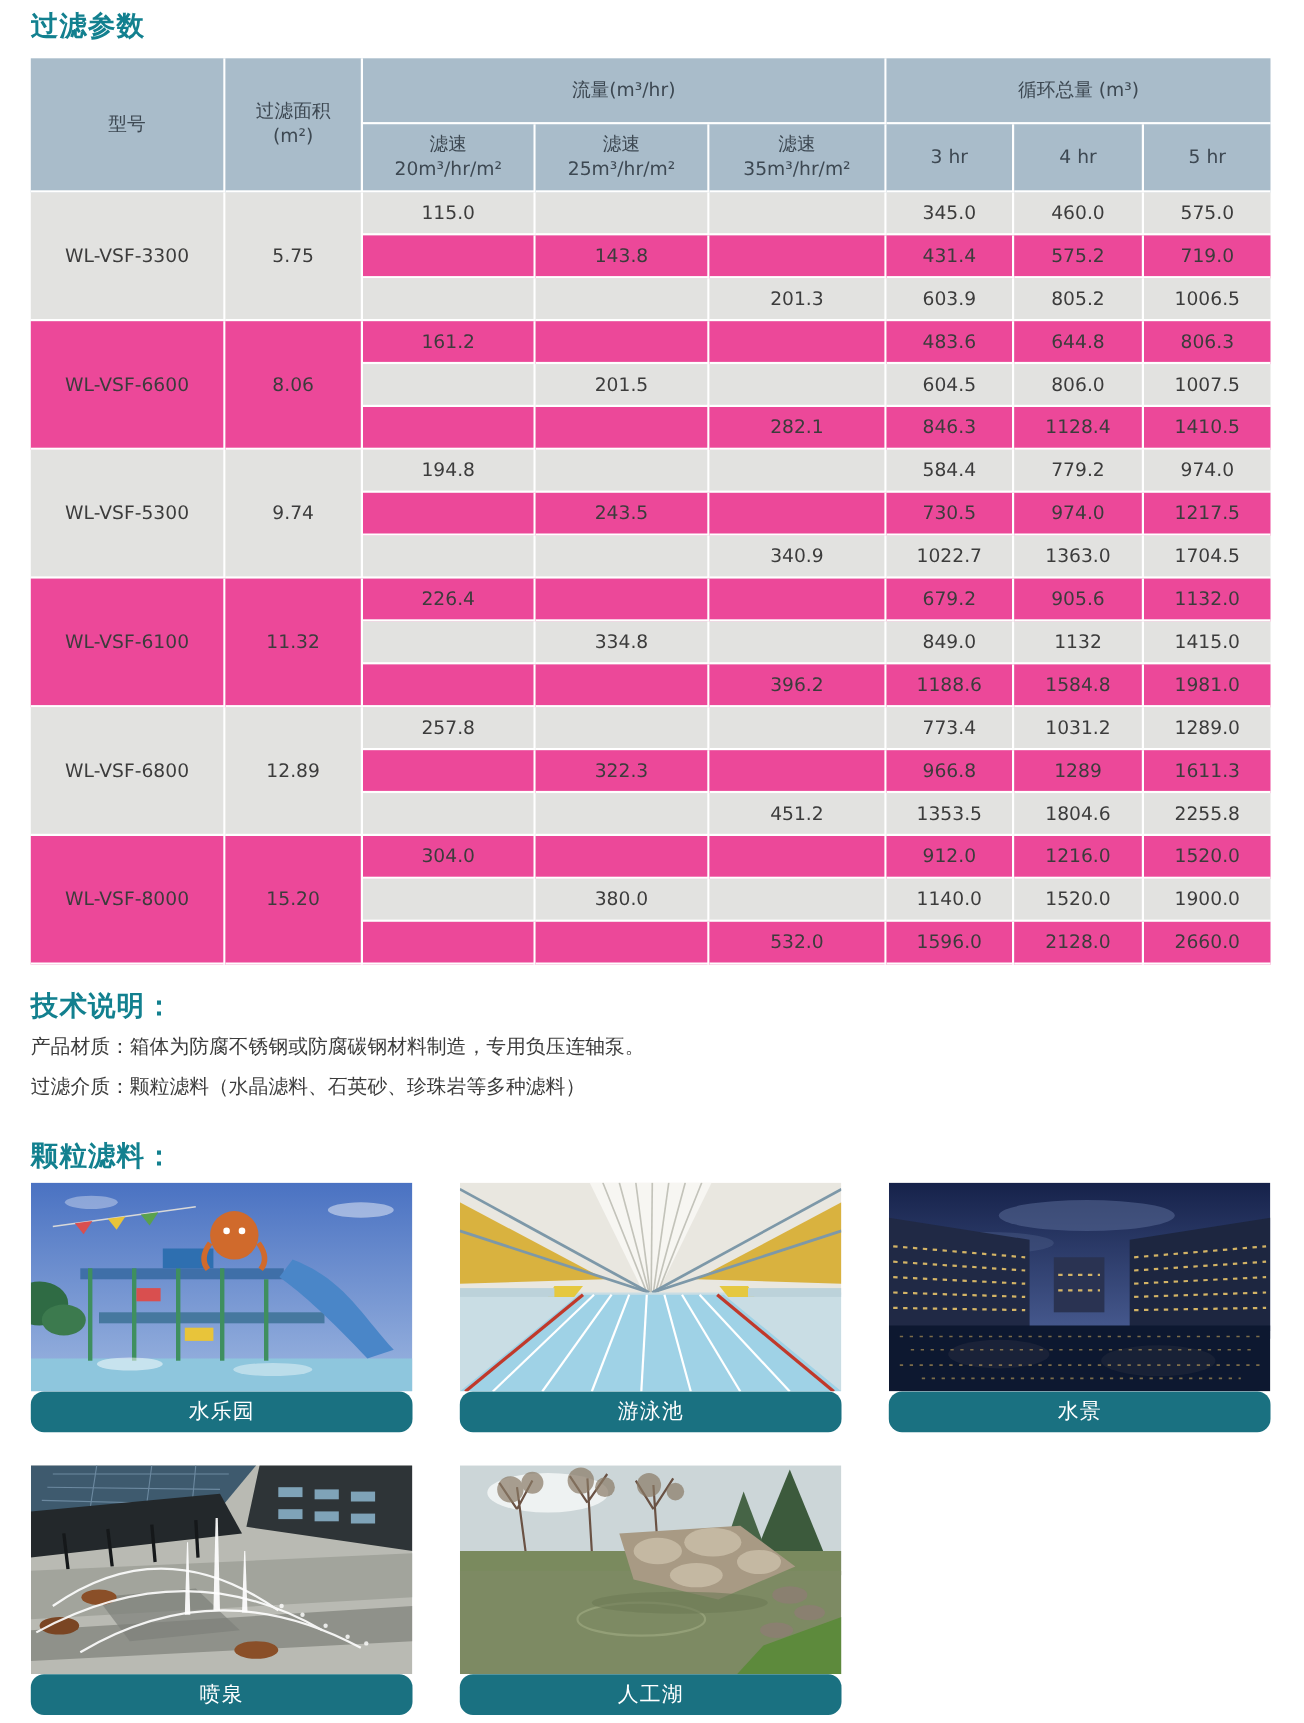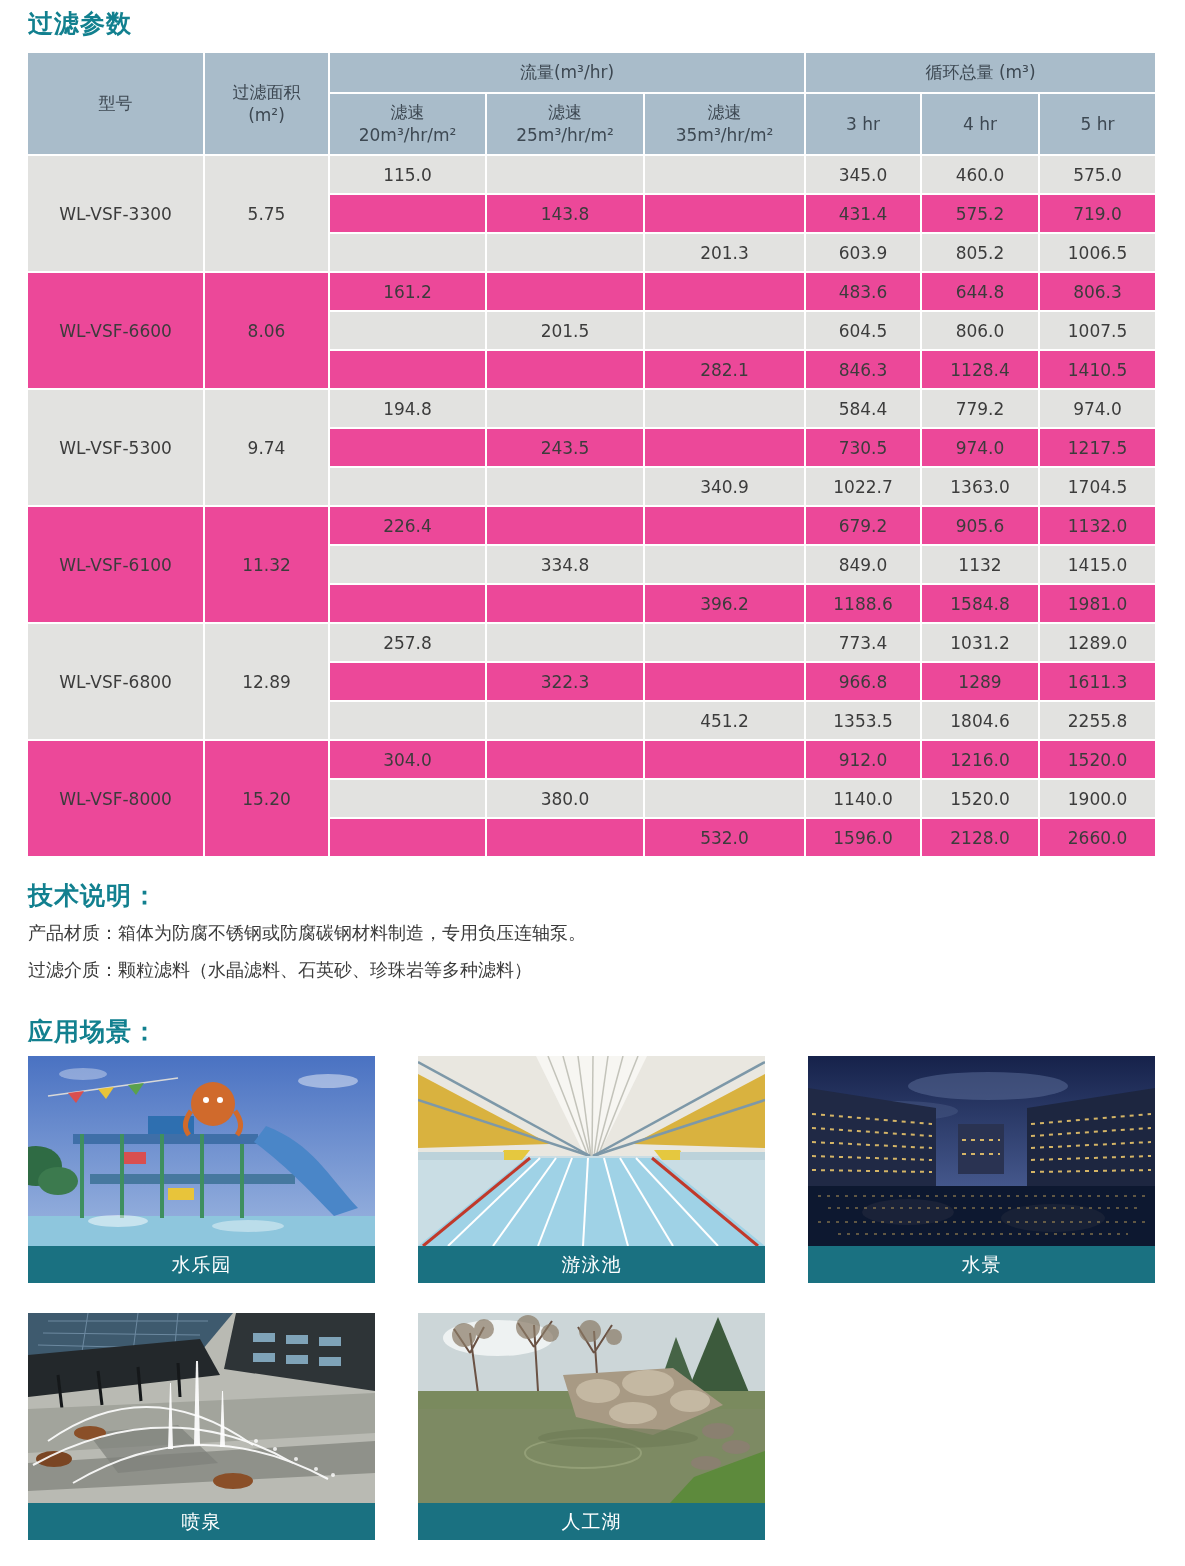--- a/index.html
+++ b/index.html
@@ -25,21 +25,21 @@
     border-right:2px solid #ffffff;
     border-bottom:2px solid #ffffff;
     text-align:center; vertical-align:middle;
     overflow:hidden;
   }
   table.spec th:last-child, table.spec td.lastcol { border-right:none; }
   table.spec thead th {
     background:#a9bcca; color:#3d4852; font-weight:normal;
     white-space:pre-line; line-height:1.35;
   }
-  tr.hrow1 th { height:41px; }
+  tr.hrow1 th { height:60px; }
   tr.hrow2 th { height:62px; }
   table.spec tbody td { height:39px; }
   td.light { background:#e2e2e0; }
   td.dark  { background:#ec4899; }
   
   .tech-title { margin-top:26px; }
   .tech-line { font-size:18px; line-height:24px; margin-top:13px; color:#3c3c3c; }
   
   .apps-title { margin-top:38px; }
   .apps-grid {
@@ -50,20 +50,21 @@
   }
   .card { width:347px; }
   .card .photo {
     width:347px; height:190px; overflow:hidden; display:block;
   }
   .card .photo svg { display:block; width:100%; height:100%; }
   .card .caption {
     height:37px; background:#1a7181; color:#ffffff;
     font-size:19px; text-align:center; line-height:37px;
     letter-spacing:1px;
+    border-radius:12px;
   }
 </style>
 </head>
 <body>
 
 <div class="sec-title">过滤参数</div>
 
 <table class="spec">
   <colgroup>
     <col style="width:177px">
@@ -252,21 +253,21 @@
         <td class="dark">2128.0</td>
         <td class="dark lastcol">2660.0</td>
       </tr>
     </tbody>
 </table>
 
 <div class="sec-title tech-title">技术说明：</div>
 <div class="tech-line">产品材质：箱体为防腐不锈钢或防腐碳钢材料制造，专用负压连轴泵。</div>
 <div class="tech-line">过滤介质：颗粒滤料（水晶滤料、石英砂、珍珠岩等多种滤料）</div>
 
-<div class="sec-title apps-title">应用场景：</div>
+<div class="sec-title apps-title">颗粒滤料：</div>
 
 <div class="apps-grid">
 
   <div class="card">
     <div class="photo">
       <svg viewBox="0 0 347 190" preserveAspectRatio="none" aria-hidden="true">
         <defs>
           <linearGradient id="skyA" x1="0" y1="0" x2="0" y2="1">
             <stop offset="0" stop-color="#4a72c2"></stop>
               <stop offset="1" stop-color="#9db6e0"></stop>

